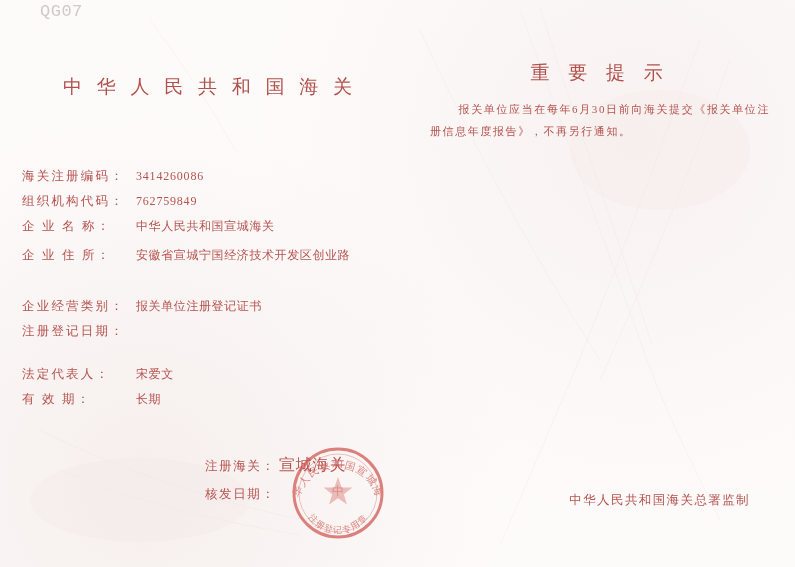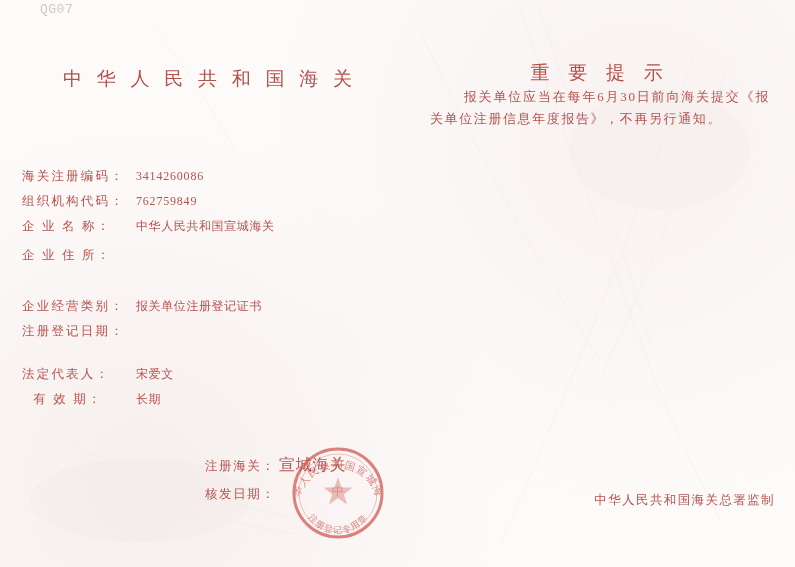--- a/index.html
+++ b/index.html
@@ -22,35 +22,35 @@
     background:
       radial-gradient(circle at 18% 85%, rgba(240,228,226,0.55) 0%, rgba(253,251,250,0) 45%),
       radial-gradient(circle at 80% 25%, rgba(243,233,231,0.5) 0%, rgba(253,251,250,0) 50%),
       #fdfbfa;
   }
   .corner-code {
     position: absolute;
     left: 40px;
     top: 2px;
     font-family: "Liberation Mono", monospace;
-    font-size: 13px;
+    font-size: 17px;
     color: #cfc9c7;
     letter-spacing: 0.5px;
   }
   
   .texture {
     position: absolute;
     inset: 0;
     pointer-events: none;
     opacity: 0.5;
   }
   .title-block {
     position: absolute;
     left: 30px;
-    top: 64px;
+    top: 72px;
     width: 360px;
     text-align: center;
   }
   .title-line {
     font-size: 19px;
     letter-spacing: 5px;
     color: #b2504c;
     line-height: 30px;
     white-space: nowrap;
   }
@@ -60,26 +60,27 @@
     top: 60px;
     width: 340px;
   }
   .notice-title {
     text-align: center;
     font-size: 19px;
     letter-spacing: 7px;
     color: #b2504c;
   }
   .notice-body {
-    font-size: 13px;
+    font-size: 11px;
     line-height: 22px;
     letter-spacing: 1.6px;
     color: #b5534f;
     text-align: justify;
     text-indent: 2.6em;
+    margin-top: 12px;
   }
   .fields {
     position: absolute;
     left: 22px;
     top: 168px;
     width: 520px;
   }
   .field-row {
     display: flex;
     align-items: baseline;
@@ -128,21 +129,21 @@
   }
   .bottom-value {
     font-size: 16px;
     letter-spacing: 0.8px;
     padding-left: 12px;
     color: #b5534f;
     white-space: nowrap;
   }
   .issuer {
     position: absolute;
-    right: 20px;
+    right: 45px;
     top: 492px;
     font-size: 12.5px;
     letter-spacing: 1.4px;
     color: #b5534f;
     white-space: nowrap;
   }
   
   .seal {
     position: absolute;
     left: 282px;
@@ -198,37 +199,38 @@
       <div class="field-value mono">762759849</div>
     </div>
 
     <div class="field-row">
       <div class="field-label">企 业 名 称：</div>
       <div class="field-value">中华人民共和国宣城海关</div>
     </div>
 
     <div class="field-row gap-top" style="margin-top:12px;">
       <div class="field-label">企 业 住 所：</div>
+      <div class="field-value">安徽省宣城宁国经济技术开发区创业路</div>
     </div>
 
     <div class="field-row gap-top" style="margin-top:34px;">
       <div class="field-label">企业经营类别：</div>
       <div class="field-value">报关单位注册登记证书</div>
     </div>
 
     <div class="field-row">
       <div class="field-label">注册登记日期：</div>
     </div>
 
     <div class="field-row" style="margin-top:26px;">
       <div class="field-label">法定代表人：</div>
       <div class="field-value">宋爱文</div>
     </div>
 
-    <div class="field-row" style="text-align:center;">
+    <div class="field-row" style="">
       <div class="field-label">有 效 期：</div>
       <div class="field-value">长期</div>
     </div>
 
   </div>
 
   <div class="bottom-fields">
     <div class="bottom-row">
       <div class="bottom-label">注册海关：</div>
       <div class="bottom-value">宣城海关</div>

